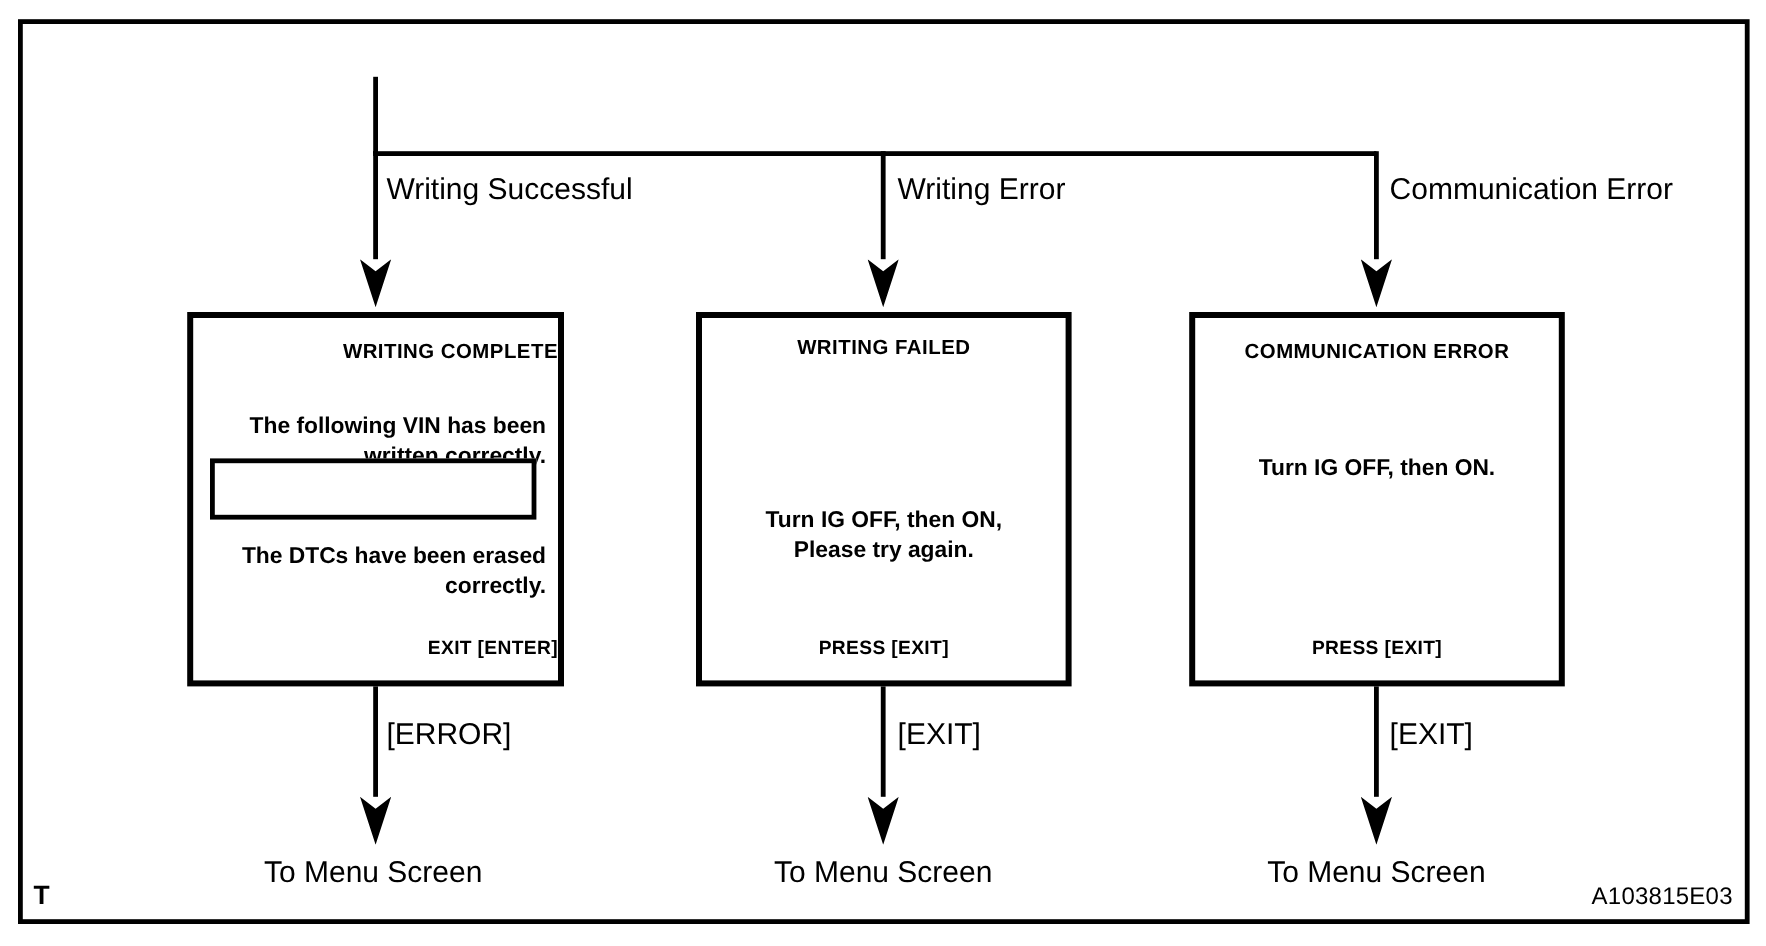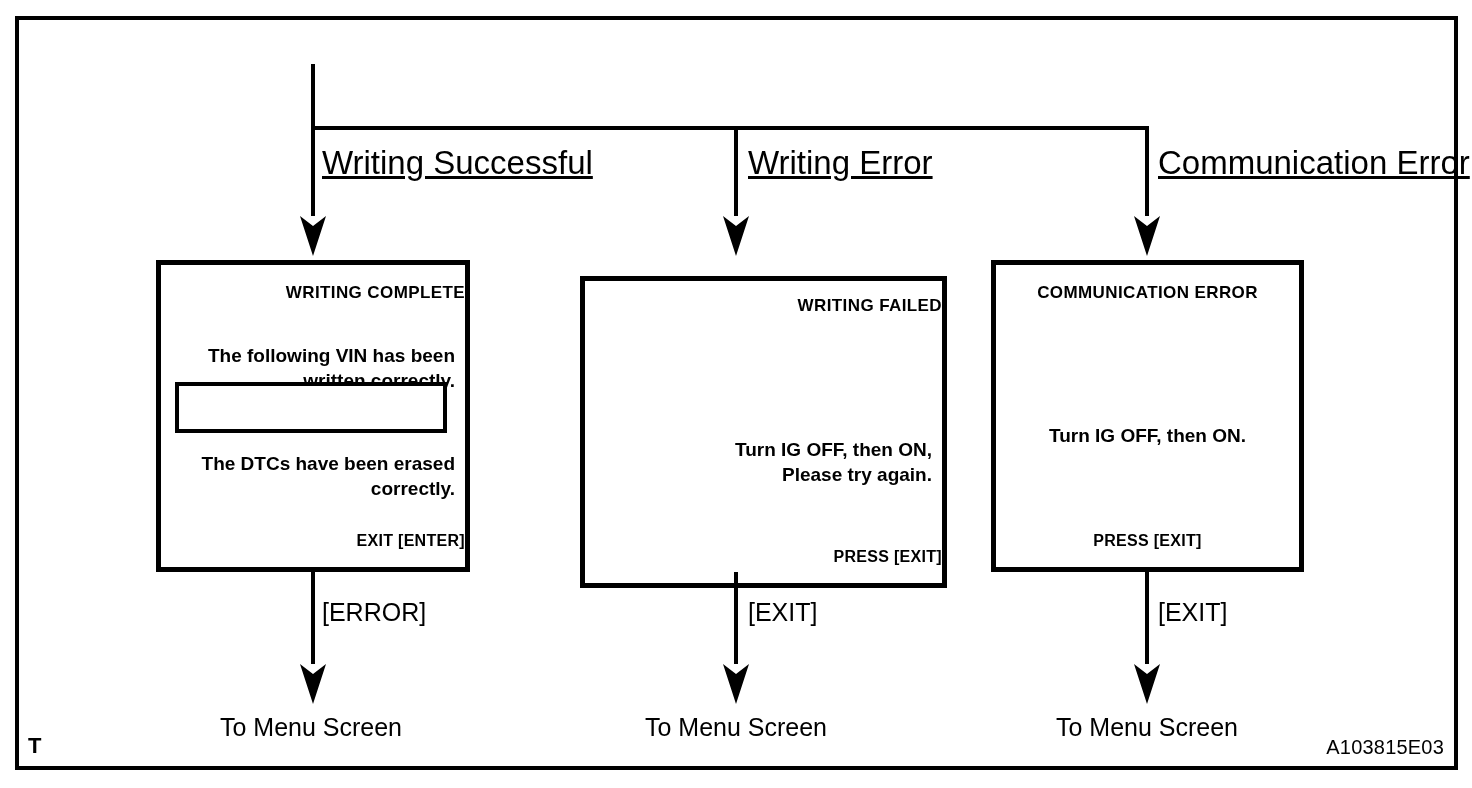--- a/index.html
+++ b/index.html
@@ -85,25 +85,24 @@
   }
   .vin-field {
     position: absolute;
     box-sizing: border-box;
     border: 4px solid #000000;
     background: #ffffff;
   }
   
   .branch-label {
     position: absolute;
-    font-size: 33px;
+    font-size: 25px;
     font-weight: normal;
     white-space: nowrap;
     line-height: 1;
-    text-decoration: underline;
   }
   .key-label {
     position: absolute;
     font-size: 25px;
     font-weight: normal;
     white-space: nowrap;
     line-height: 1;
   }
   .terminal-label {
     position: absolute;
@@ -169,30 +168,30 @@
   <div class="screen-box" style="left:156px; top:260px; width:314px; height:312px;text-align:right;">
     <div class="screen-title">WRITING COMPLETE</div>
     <div class="screen-body" style="top:54px; white-space:pre-line;margin-top:24px;">The following VIN has been
 written correctly.</div>
     <div class="vin-field" style="left:14px; top:117px; width:272px; height:51px;"></div>
     <div class="screen-body" style="top:186px; white-space:pre-line;">The DTCs have been erased
 correctly.</div>
     <div class="screen-footer">EXIT [ENTER]</div>
   </div>
 
-  <div class="screen-box" style="left:580px; top:276px; width:367px; height:312px;text-align:right;">
+  <div class="screen-box" style="left:580px; top:260px; width:313px; height:312px;">
     <div class="screen-title" style="top:16px;">WRITING  FAILED</div>
     <div class="screen-body" style="top:113px; white-space:pre-line;margin-top:43px;">Turn IG OFF, then ON,
 Please try again.</div>
     <div class="screen-footer">PRESS [EXIT]</div>
   </div>
 
   <div class="screen-box" style="left:991px; top:260px; width:313px; height:312px;">
     <div class="screen-title">COMMUNICATION ERROR</div>
-    <div class="screen-body" style="top:113px; white-space:pre-line;margin-top:45px;">Turn IG OFF, then ON.</div>
+    <div class="screen-body" style="top:113px; white-space:pre-line;">Turn IG OFF, then ON.</div>
     <div class="screen-footer">PRESS [EXIT]</div>
   </div>
 
   <div class="vline" style="left:311px; top:572px; height:92px;"></div>
   <div class="arrowhead" style="left:300px; top:664px;">
     <svg viewBox="0 0 26 40" xmlns="http://www.w3.org/2000/svg">
       <polygon points="13,40 0,0 13,10 26,0" fill="#000000"></polygon>
     </svg>
   </div>
   <div class="key-label" style="left:322px; top:600px;">[ERROR]</div>

